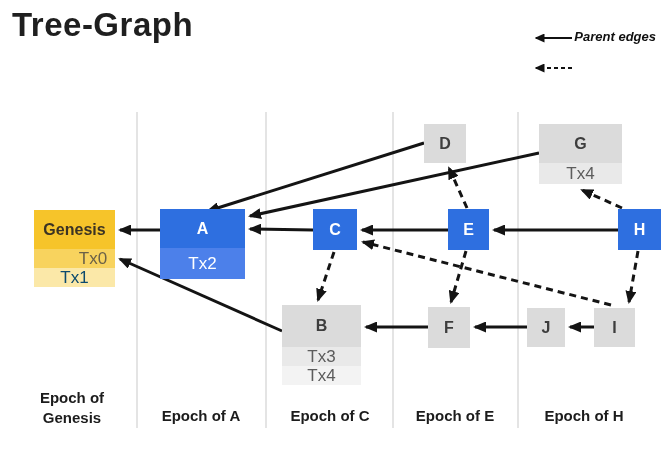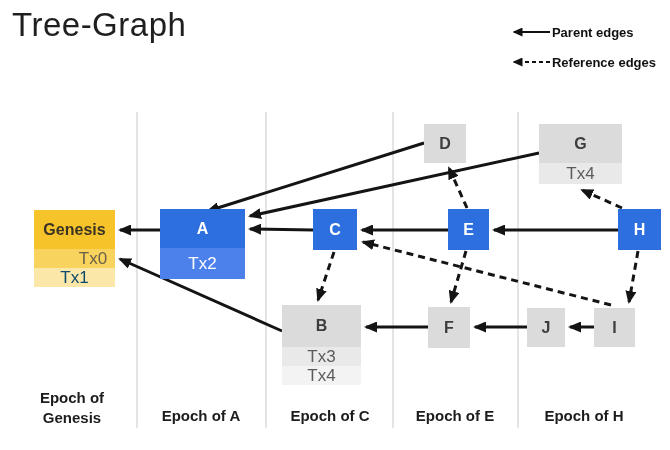--- a/index.html
+++ b/index.html
@@ -1,25 +1,25 @@
 <!DOCTYPE html>
 <html><head>
 <meta charset="utf-8">
 <style>
   html,body{margin:0;padding:0;background:#fff;}
   #stage{
     position:relative;width:670px;height:450px;overflow:hidden;background:#ffffff;
     font-family:"Liberation Sans", sans-serif;
   }
   .title{
-    position:absolute;left:12px;top:6px;font-size:33px;font-weight:normal;
+    position:absolute;left:12px;top:6px;font-size:33px;font-weight:bold;
     color:#1f1f1f;letter-spacing:0.5px;
   }
   .legend{position:absolute;right:14px;top:20px;}
-  .legend-row{display:flex;align-items:center;gap:0;height:24px;margin-bottom:6px;}
+  .legend-row{display:flex;align-items:flex-end;gap:0;height:24px;margin-bottom:6px;font-style:italic;}
   .legend-label{font-size:13px;font-weight:bold;color:#111;white-space:nowrap;}
   svg.edges{position:absolute;left:0;top:0;}
   .node{position:absolute;box-sizing:border-box;text-align:center;}
   .node .node-head{
     display:flex;align-items:center;justify-content:center;
     font-size:16px;font-weight:bold;box-sizing:border-box;
   }
   .node .tx-row{
     display:flex;align-items:center;justify-content:center;
     font-size:17px;box-sizing:border-box;
@@ -53,21 +53,20 @@
           </marker>
         </defs>
         <line x1="44" y1="6" x2="8" y2="6" stroke="#111" stroke-width="2" marker-end="url(#lgArrow)"></line>
       </svg>
       <span class="legend-label">Parent edges</span>
     </div>
     <div class="legend-row">
       <svg width="46" height="12">
         <line x1="44" y1="6" x2="8" y2="6" stroke="#111" stroke-width="2" stroke-dasharray="4 3" marker-end="url(#lgArrow)"></line>
       </svg>
-      <span class="legend-label">Reference edges</span>
     </div>
   </div>
 
   <svg class="edges" width="670" height="450">
     <defs>
       <marker id="arrowHead" markerWidth="13" markerHeight="11" refX="11" refY="5.5" orient="auto" markerUnits="userSpaceOnUse">
         <path d="M0,0 L13,5.5 L0,11 z" fill="#141414"></path>
       </marker>
     </defs>
     <g id="divider-layer">

